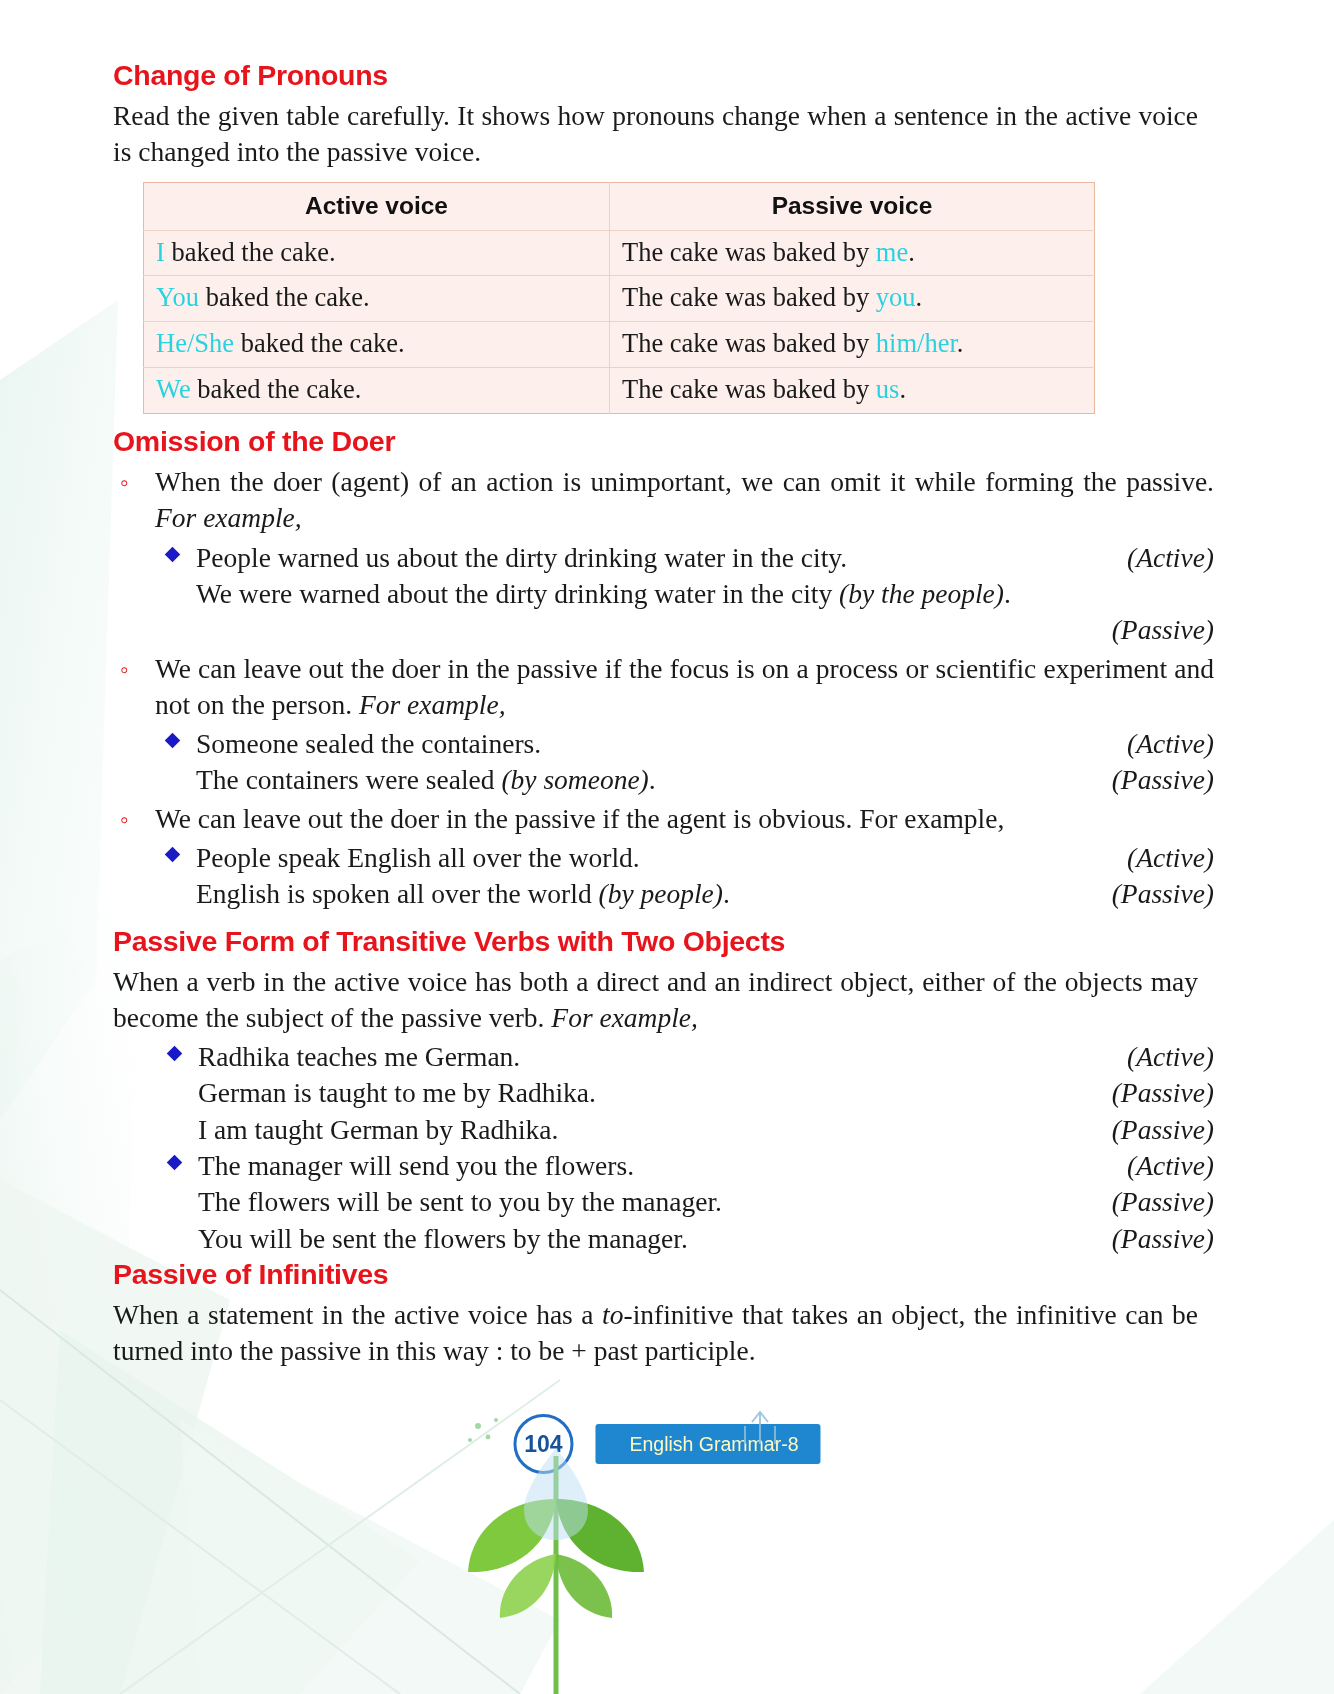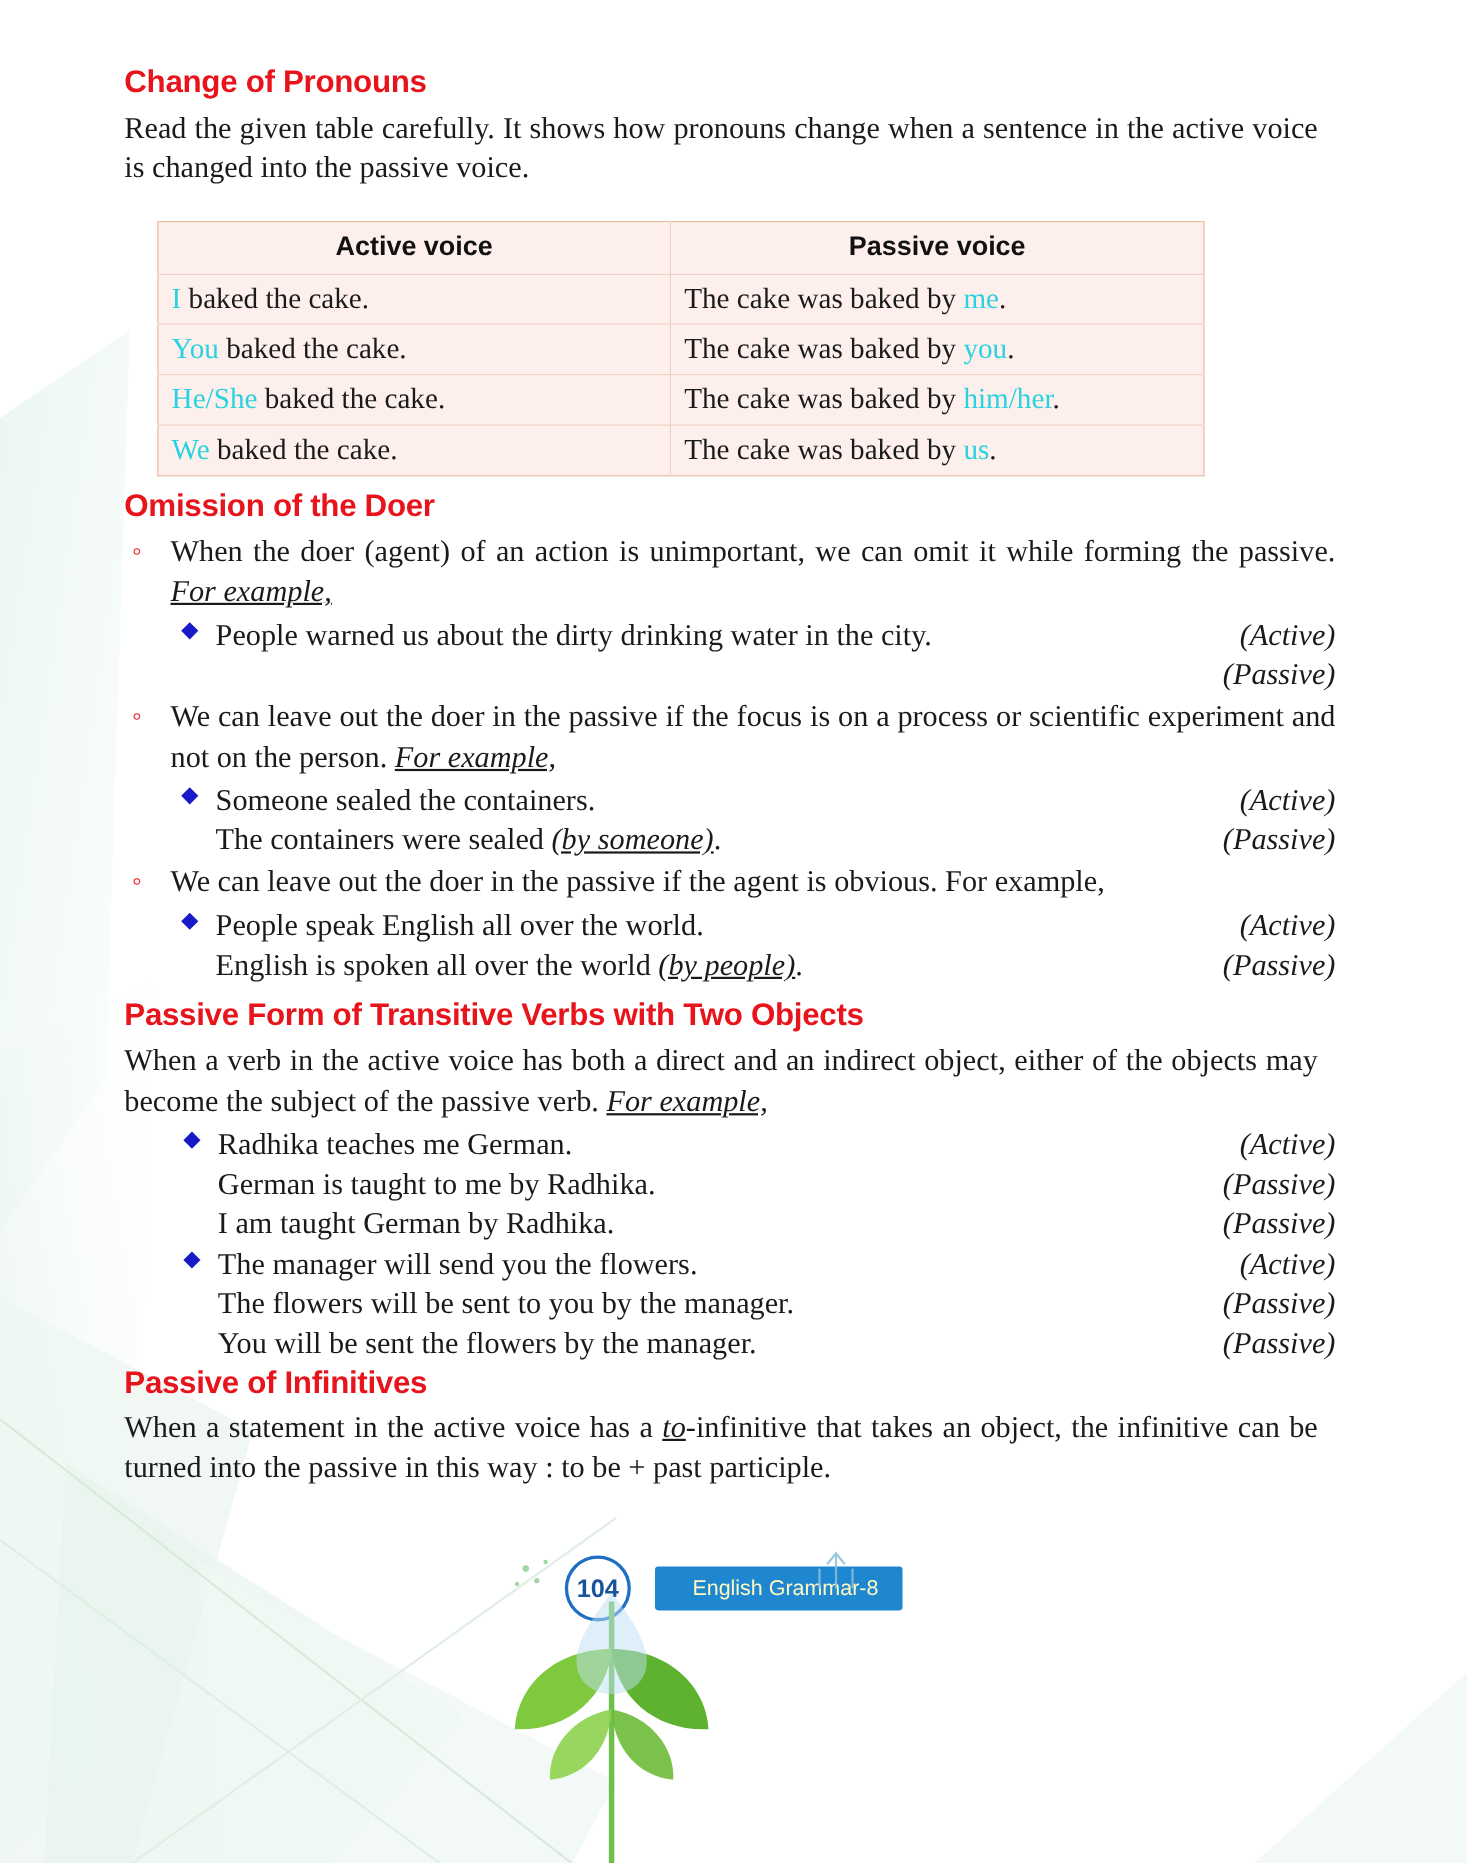--- a/index.html
+++ b/index.html
@@ -48,21 +48,21 @@
     font-size: 27.5px;
     line-height: 1.32;
     margin: 0 16px 2px 0;
     text-align: justify;
     text-justify: inter-word;
   }
 
   
   table.pronoun-table {
     border-collapse: collapse;
-    margin: 30px 0 12px 30px;
+    margin: 11px 0 12px 30px;
     width: 952px;
     background: #fdf0ec;
     border: 1px solid #e9b99f;
     table-layout: fixed;
   }
   table.pronoun-table th {
     font-family: "Liberation Sans", "DejaVu Sans", sans-serif;
     font-weight: bold;
     font-size: 24.5px;
     text-align: center;
@@ -140,21 +140,21 @@
     line-height: 1.32;
   }
   .ex-line .txt { flex: 0 1 auto; }
   .ex-line .spacer { flex: 1 1 auto; min-width: 12px; }
   .ex-line .tag {
     font-style: italic;
     white-space: nowrap;
     text-align: right;
   }
   .ex-line.tag-only { justify-content: flex-end; }
-  em, i { font-style: italic; text-decoration: underline; }
+  em, i { font-style: italic; }
 
   
   .footer {
     position: absolute;
     left: 0;
     right: 0;
     bottom: 0;
     height: 290px;
     z-index: 3;
     pointer-events: none;
@@ -278,20 +278,23 @@
       <span class="marker">◦</span>
       <p><span>When the doer (agent) of an action is unimportant, we can omit it while forming the passive. </span><i>For example,</i></p>
       <ul class="lvl2">
         <li>
           <span class="marker2"></span>
           <div class="ex-line">
             <span class="txt">People warned us about the dirty drinking water in the city.</span>
             <span class="spacer"></span>
             <span class="tag">(Active)</span>
           </div>
+          <div class="ex-line">
+            <span class="txt"><span>We were warned about the dirty drinking water in the city </span><i>(by the people)</i><span>.</span></span>
+          </div>
           <div class="ex-line tag-only">
             <span class="tag">(Passive)</span>
           </div>
         </li>
       </ul>
     </li>
 
     <li>
       <span class="marker">◦</span>
       <p><span>We can leave out the doer in the passive if the focus is on a process or scientific experiment and not on the person. </span><i>For example,</i></p>

